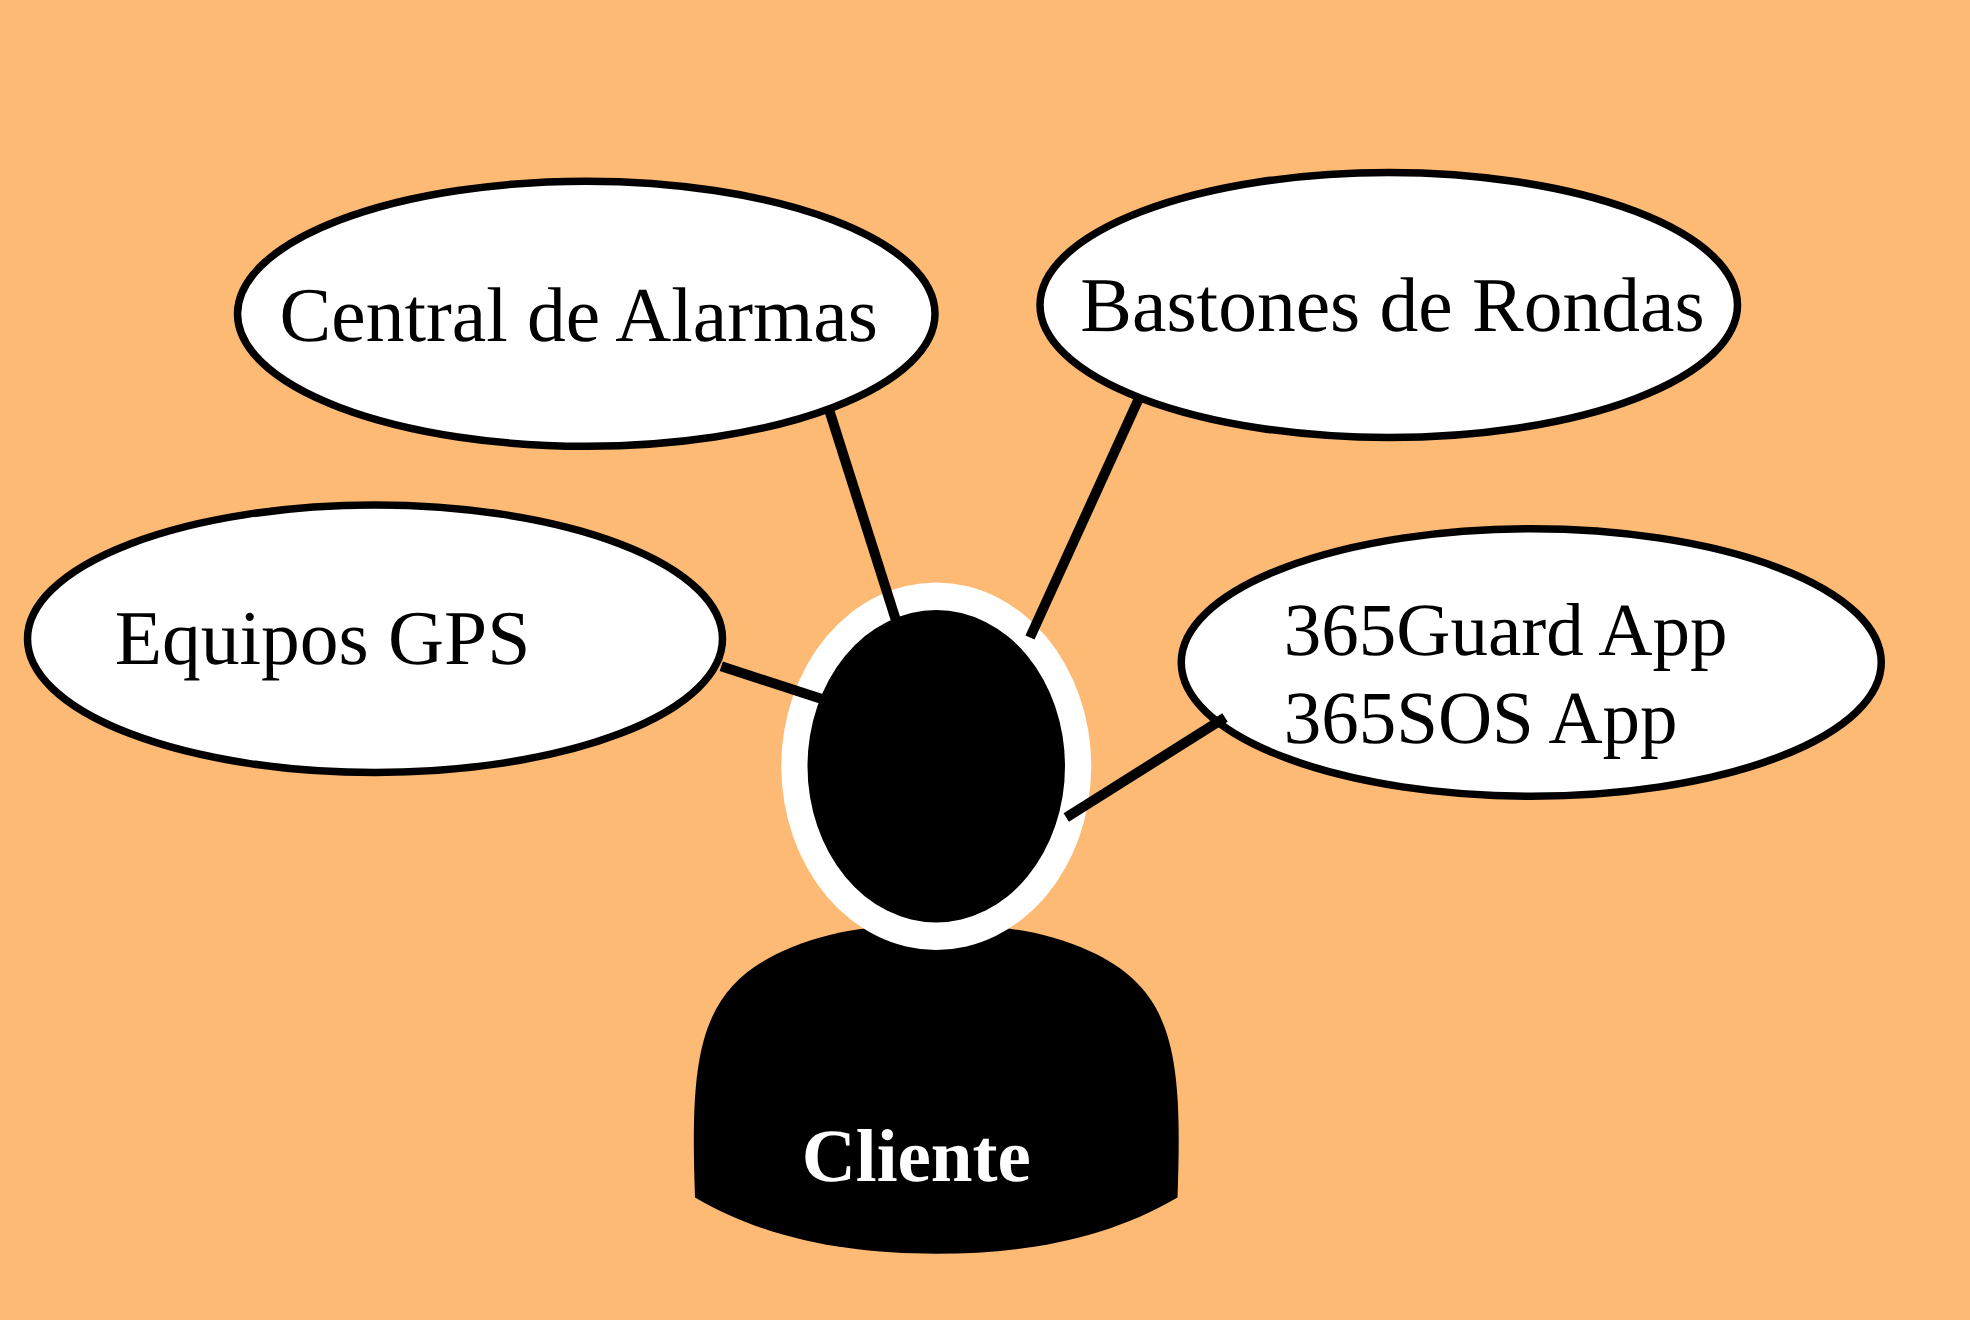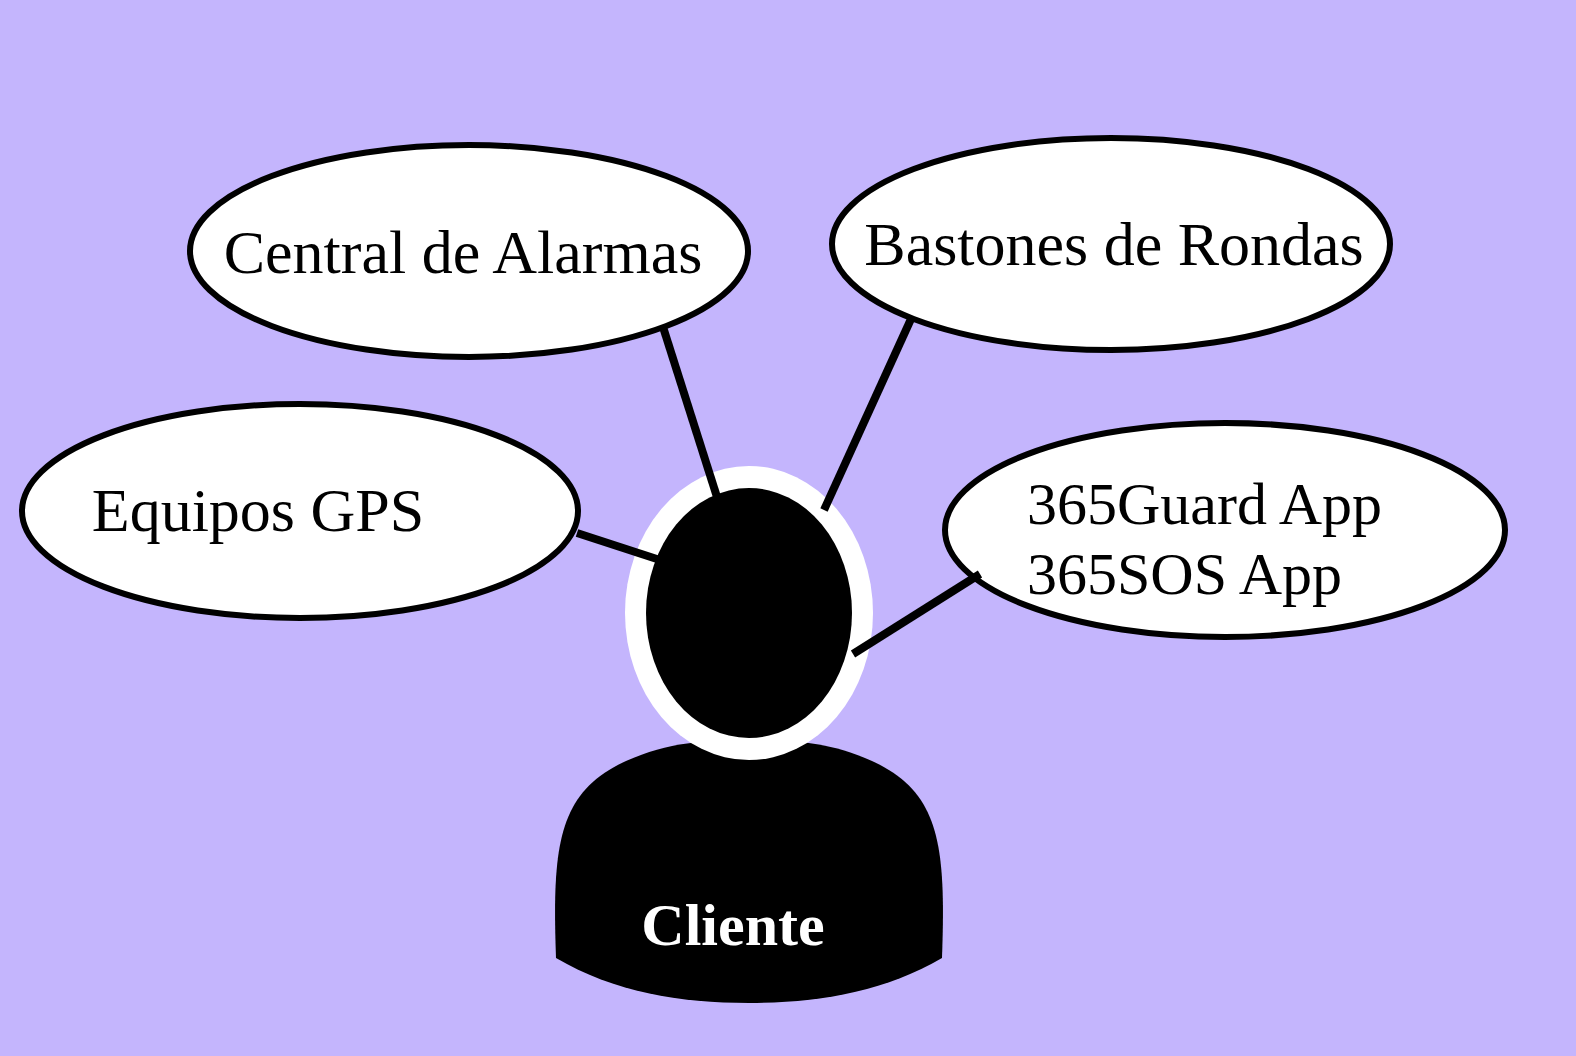--- a/index.html
+++ b/index.html
@@ -8,21 +8,21 @@
     background: #ffffff;
     width: 1576px;
     height: 1056px;
     overflow: hidden;
     font-family: "Liberation Serif", serif;
   }
   .diagram-wrap {
     position: relative;
     width: 1576px;
     height: 1056px;
-    background: #c4b5fd;
+    background: #fdba74;
   }
   svg { display: block; }
   .node-ellipse {
     fill: #ffffff;
     stroke: #000000;
     stroke-width: 6;
   }
   .connector {
     stroke: #000000;
     stroke-width: 8;

